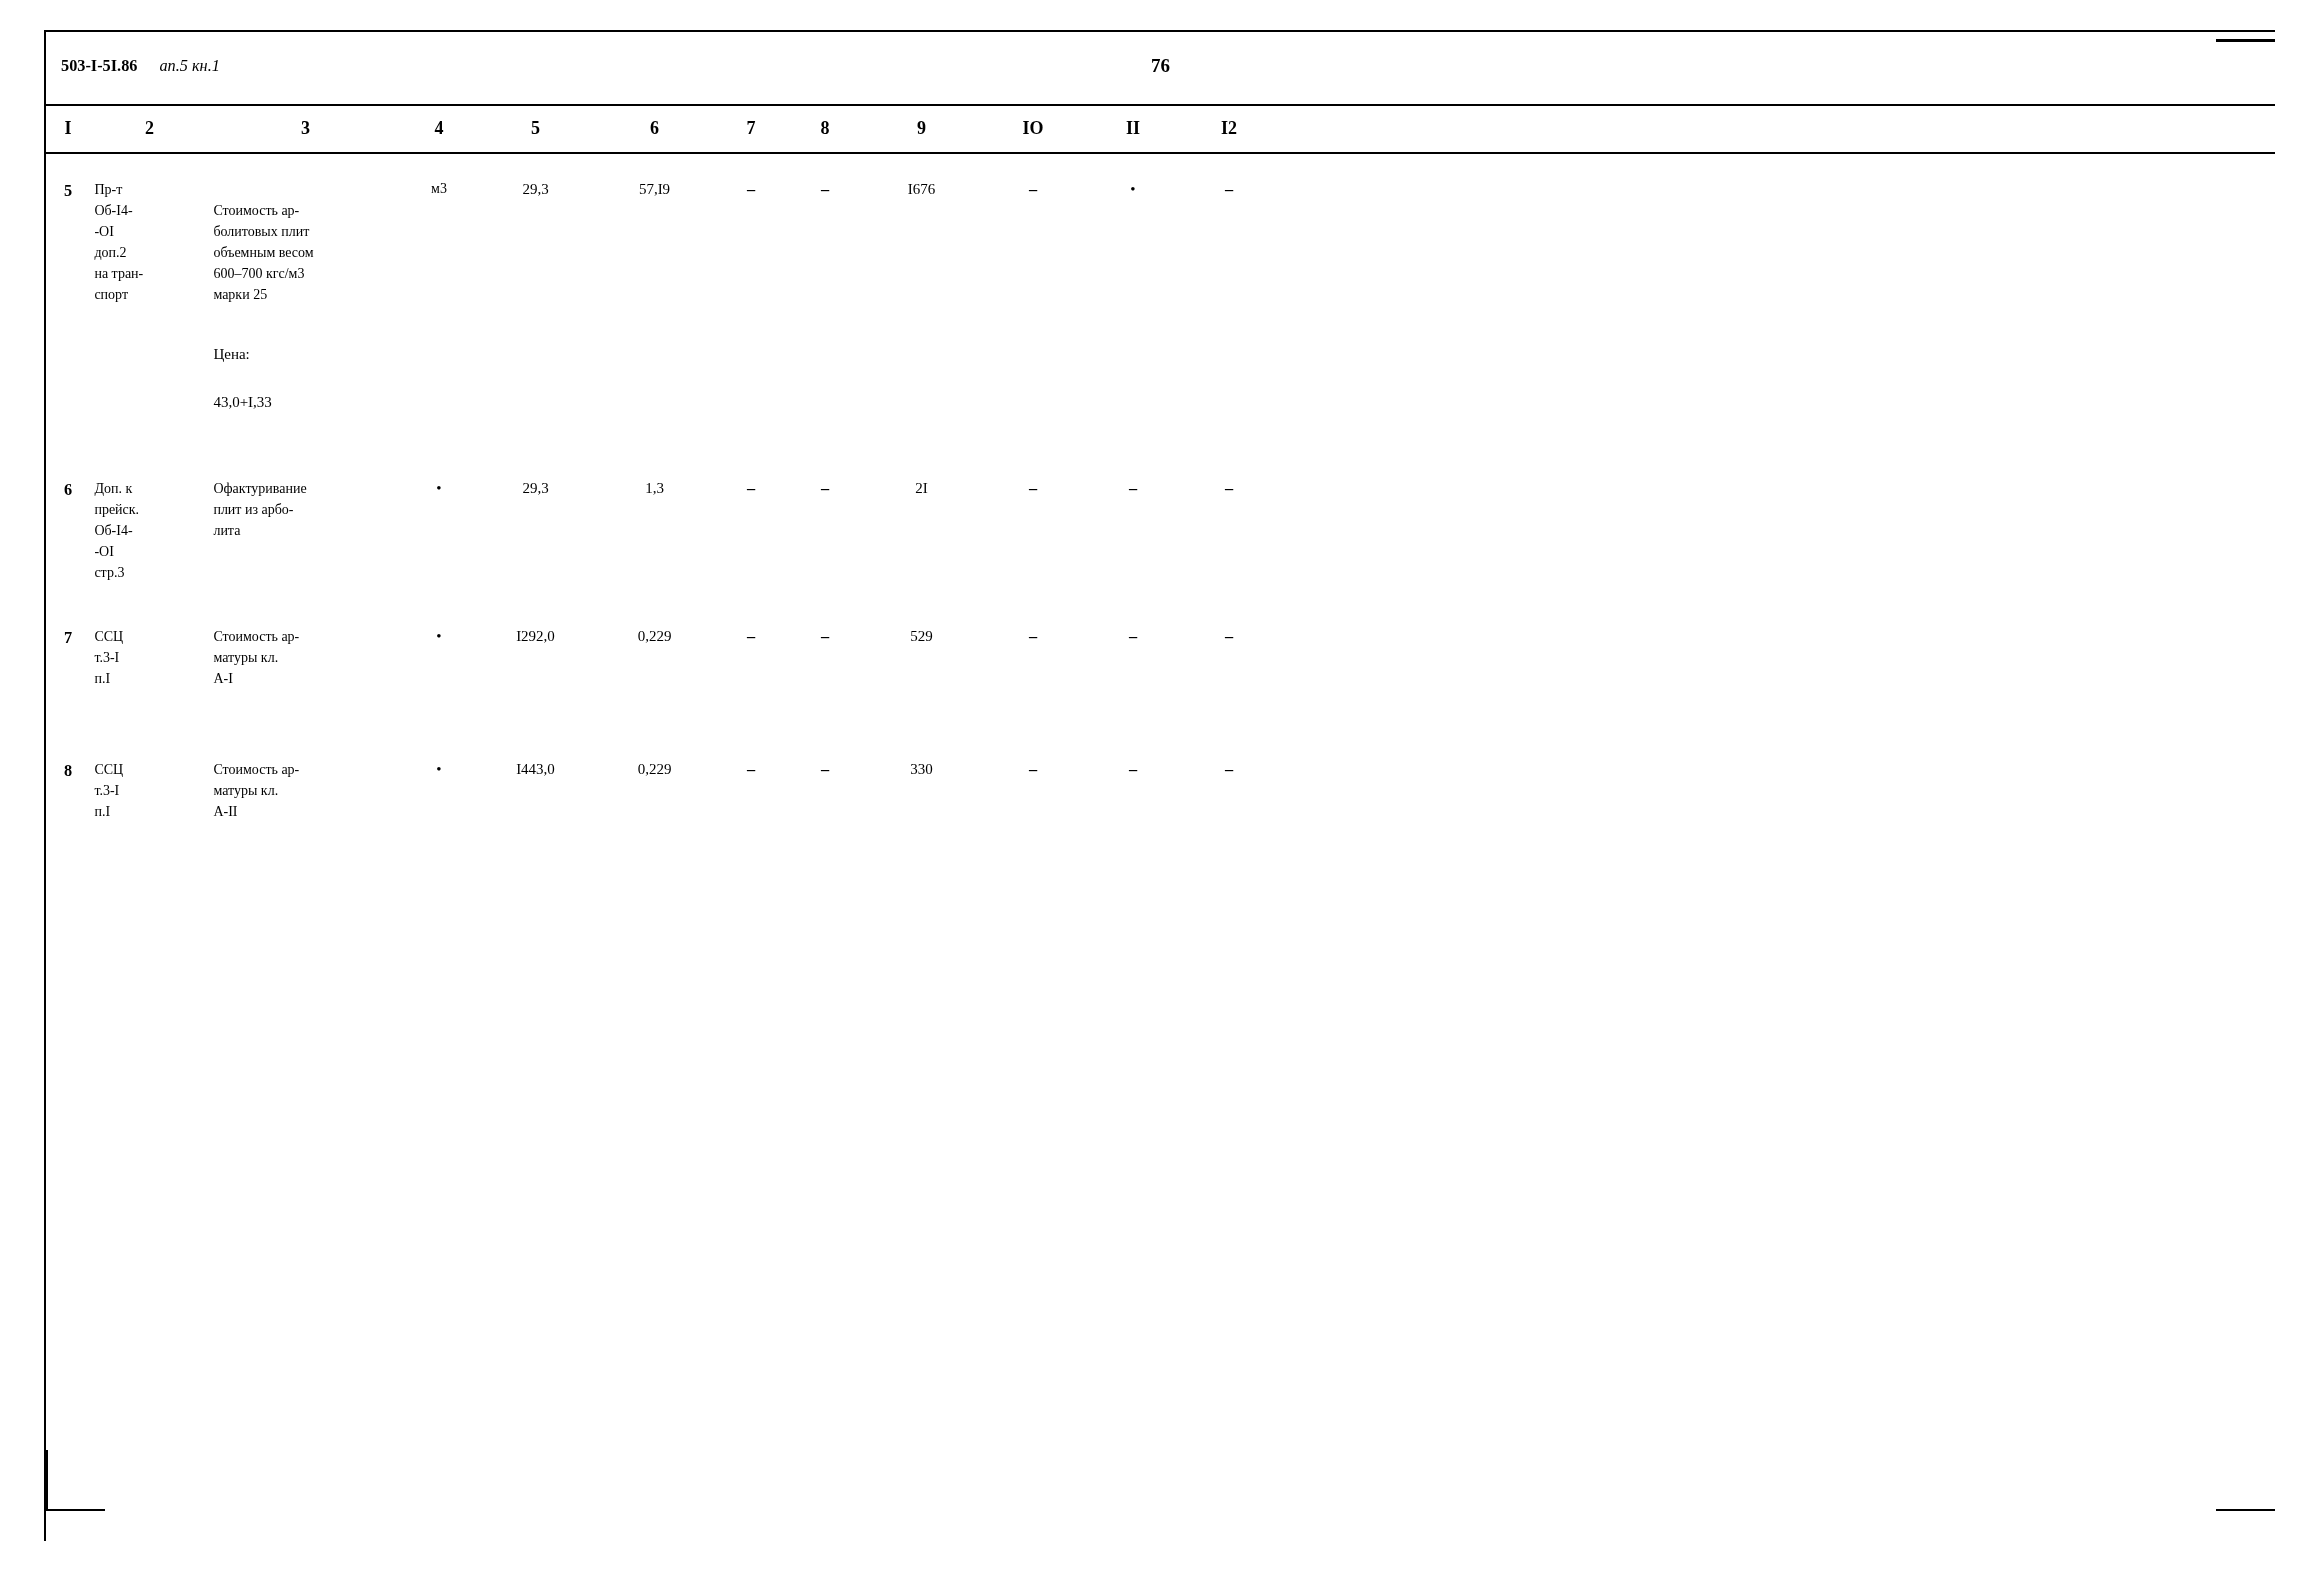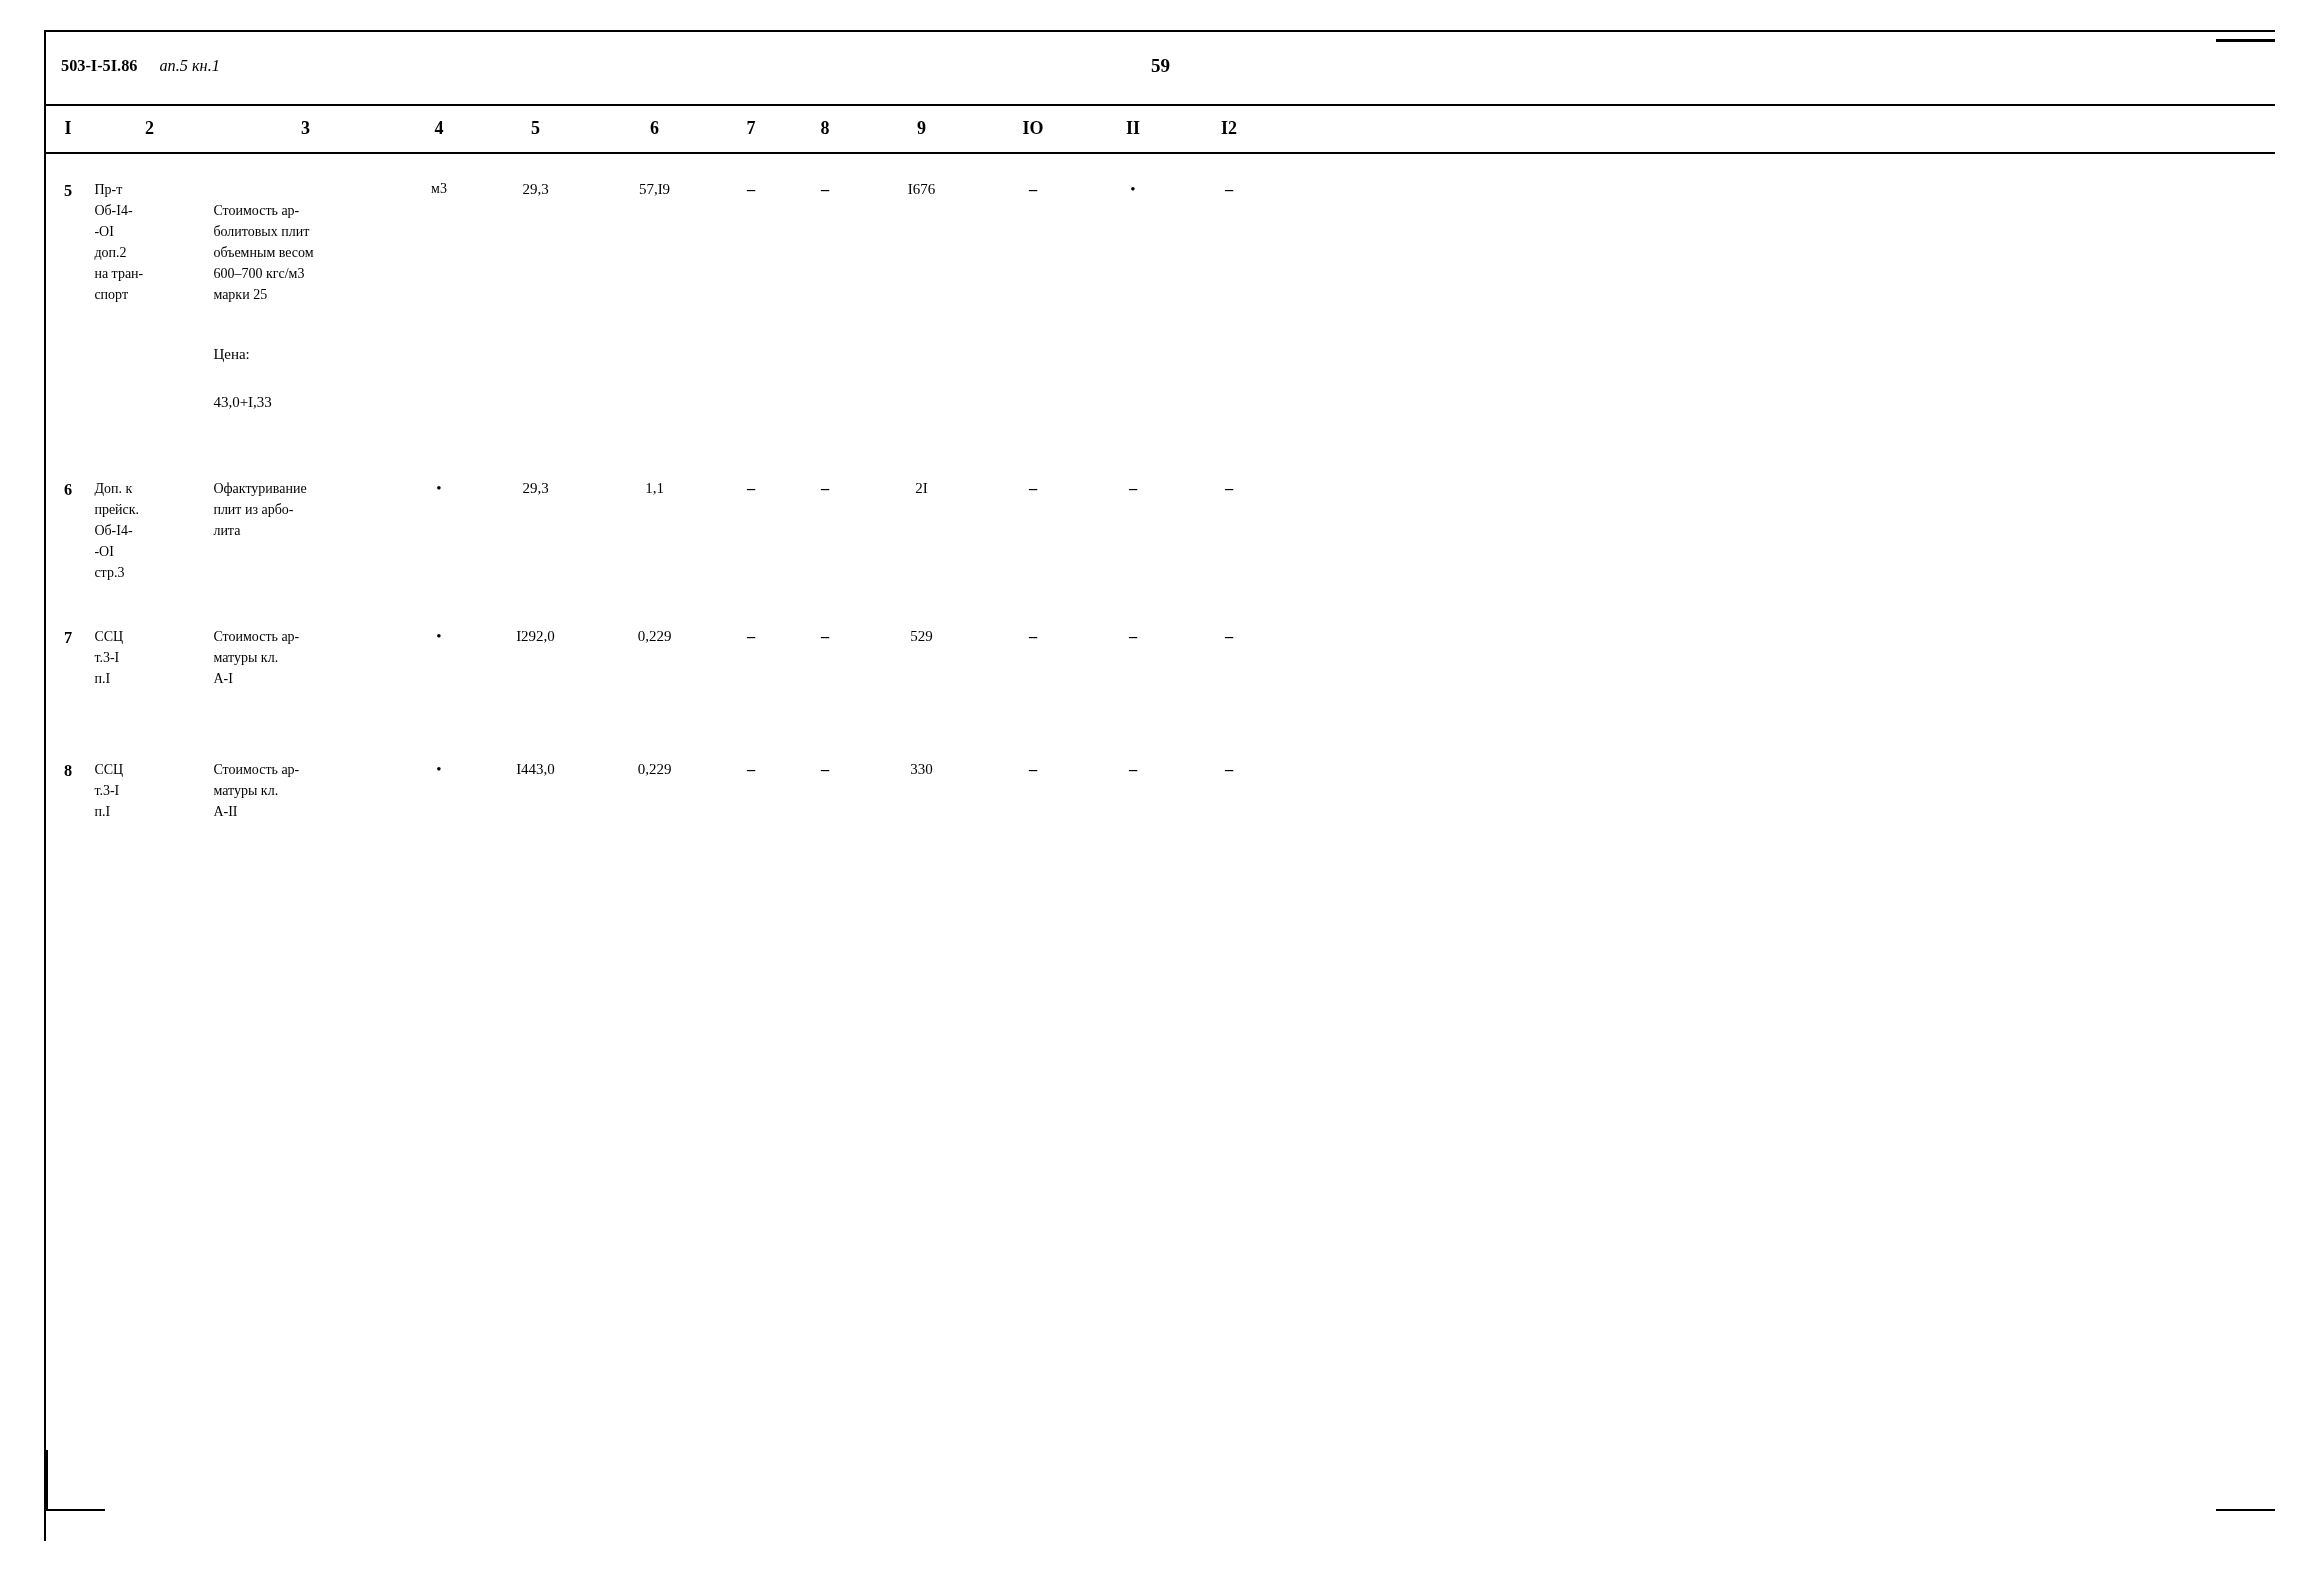--- a/index.html
+++ b/index.html
@@ -129,21 +129,21 @@
     }
   </style>
 </head>
 <body>
 
 <div class="page-container">
 
   <div class="top-bar">
     <span class="doc-number">503-I-5I.86</span>
     <span class="doc-subtitle">ап.5 кн.1</span>
-    <span class="page-number">59</span>
+    <span class="page-number">76</span>
     <div class="top-right-line"></div>
   </div>
 
   <div class="header-row">
     <div class="header-cell">I</div>
     <div class="header-cell">2</div>
     <div class="header-cell">3</div>
     <div class="header-cell">4</div>
     <div class="header-cell">5</div>
     <div class="header-cell">6</div>
@@ -192,21 +192,21 @@
       <div class="cell left multi-line" style="white-space:pre-line; font-size:14px;">Доп. к
 прейск.
 Об-I4-
 -OI
 стр.3</div>
       <div class="cell left multi-line" style="white-space:pre-line; font-size:14px;">Офактуривание
 плит из арбо-
 лита</div>
       <div class="cell bullet">•</div>
       <div class="cell">29,3</div>
-      <div class="cell">1,1</div>
+      <div class="cell">1,3</div>
       <div class="cell dash-cell">–</div>
       <div class="cell dash-cell">–</div>
       <div class="cell">2I</div>
       <div class="cell dash-cell">–</div>
       <div class="cell dash-cell">–</div>
       <div class="cell dash-cell">–</div>
     </div>
 
     <div class="data-row" style="min-height:133px; padding-top: 22px;">
       <div class="cell row-num">7</div>

